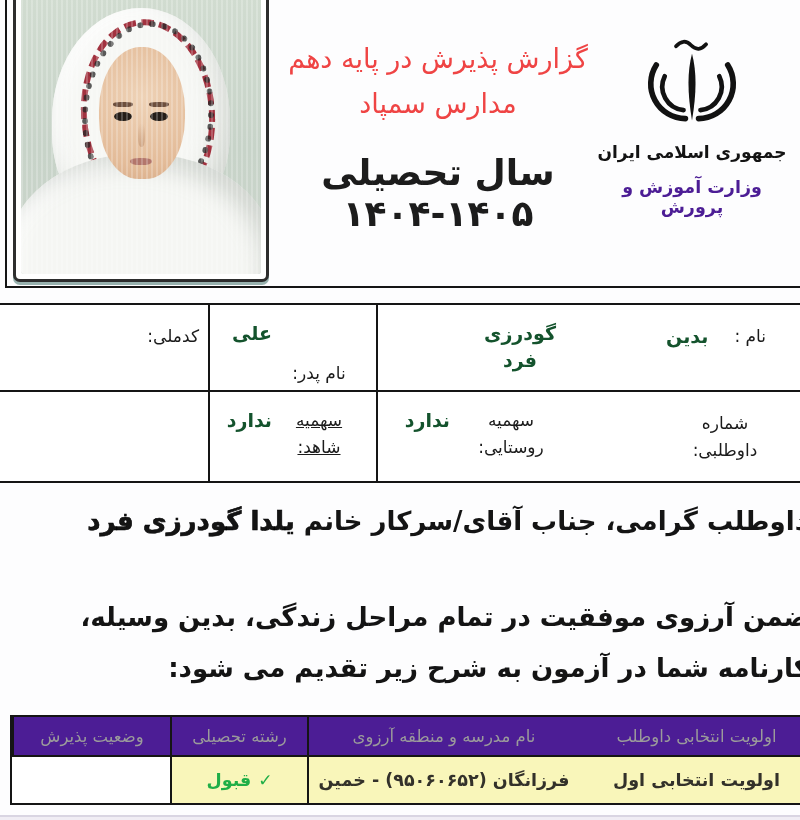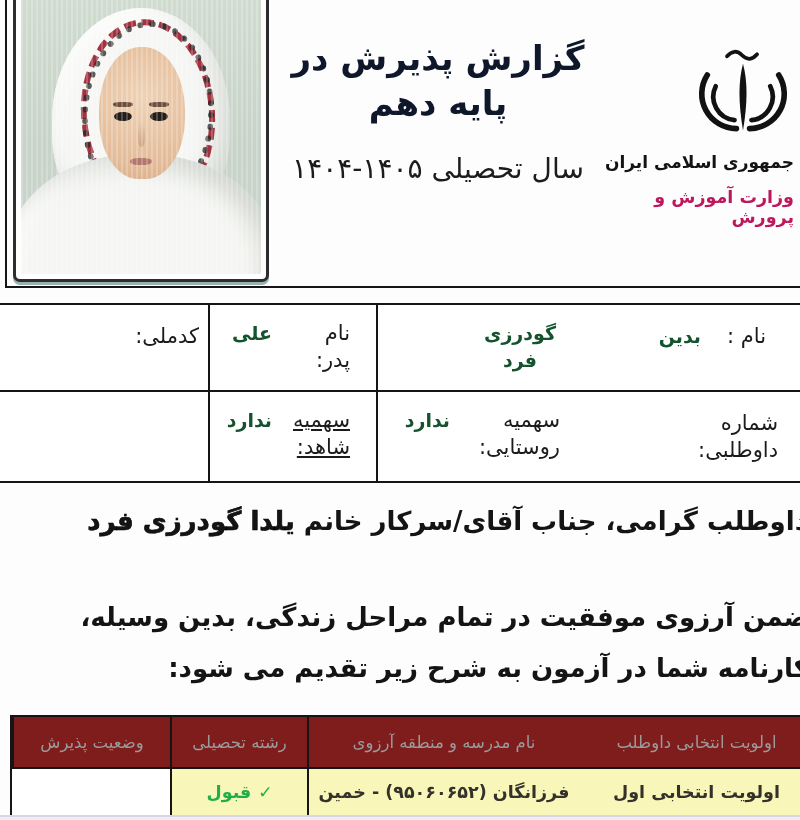--- a/index.html
+++ b/index.html
@@ -44,44 +44,44 @@
   }
   .brow{position:absolute;width:8%;height:1.7%;background:#6d4f3d;border-radius:40%;top:38.5%;}
   .brow.l{left:38.5%;} .brow.r{left:53.5%;}
   .eye{position:absolute;width:7.6%;height:3.4%;background:#241d18;border-radius:50%;top:42%;}
   .eye.l{left:38.6%;} .eye.r{left:53.6%;}
   .nose{position:absolute;left:48.6%;top:46%;width:3%;height:8.5%;border-radius:40%;
     background:linear-gradient(180deg,rgba(0,0,0,0),rgba(170,120,85,.4));}
   .mouth{position:absolute;left:45.6%;top:58.6%;width:9%;height:2.3%;background:#b3766b;border-radius:45%;}
   
   .title-block{position:absolute;left:258px;top:36px;width:360px;text-align:center;}
-  .title-line{font-size:34px;font-weight:bold;line-height:45px;color:#0f172a;}
-  .year-line{margin-top:26px;font-size:28px;font-weight:normal;color:#1c1c1c;}
-  
-  .gov-block{position:absolute;left:590px;top:44px;width:204px;}
+  .title-line{font-size:27px;font-weight:normal;line-height:45px;color:#ef4444;}
+  .year-line{margin-top:26px;font-size:36px;font-weight:bold;color:#1c1c1c;}
+  
+  .gov-block{position:absolute;left:590px;top:34px;width:204px;text-align:center;}
   .gov-line1{margin-top:10px;font-size:17px;font-weight:bold;color:#131313;}
-  .gov-line2{margin-top:15px;font-size:17.5px;font-weight:bold;color:#be185d;}
+  .gov-line2{margin-top:15px;font-size:17.5px;font-weight:bold;color:#4c1d95;}
   
   .info-table{
     position:absolute;left:-12px;top:303px;width:824px;height:176px;
     display:grid;grid-template-columns:228px 208px 168px 220px;grid-template-rows:87px 89px;
     direction:rtl;background:#fff;
     border-top:2px solid #151515;border-bottom:2px solid #151515;
   }
   .icell{display:flex;align-items:flex-start;box-sizing:border-box;}
   .icell.vline{border-left:2px solid #151515;}
   .icell.hline{border-bottom:2px solid #151515;}
-  .flabel{font-size:21px;line-height:27px;color:#1b1b1b;}
+  .flabel{font-size:17px;line-height:27px;color:#1b1b1b;text-align:center;}
   .fvalue{font-size:19px;line-height:27px;font-weight:bold;color:#14532d;}
   .c-name{padding:18px 46px 0 0;gap:26px;}
   .c-surname{padding:15px 24px 0 0;gap:12px;}
   .c-surname .flabel{width:98px;}
   .c-surname .fvalue{width:80px;text-align:center;}
   .c-father{padding:15px 26px 0 0;gap:16px;}
-  .c-father .flabel{width:62px;}
+  .c-father .flabel{width:62px;margin-top:40px;}
   .c-codmeli{padding:18px 9px 0 0;}
   .c-candidate{padding:18px 34px 0 0;}
   .c-candidate .flabel{width:106px;}
   .c-rural{padding:15px 24px 0 0;gap:12px;}
   .c-rural .flabel{width:98px;}
   .c-shahed{padding:15px 26px 0 0;gap:16px;}
   .c-shahed .flabel{width:62px;text-decoration:underline;}
   
   .greeting{position:absolute;right:-8px;top:506px;white-space:nowrap;text-align:right;
     font-size:26px;font-weight:bold;color:#141414;}
@@ -89,21 +89,21 @@
   .body-par{position:absolute;right:-9px;top:592px;text-align:right;font-size:26px;
     font-weight:bold;line-height:51px;color:#141414;white-space:nowrap;}
   
   .result-table{
     position:absolute;left:10px;top:715px;width:802px;
     display:grid;grid-template-columns:235px 272px 137px 158px;
     direction:rtl;border:2px solid #151515;background:#fff;
   }
   .rcell{box-sizing:border-box;display:flex;align-items:center;justify-content:center;text-align:center;}
   .rcell.vline{border-left:2px solid #151515;}
-  .rhead{height:52px;background:#7f1d1d;color:#9b9b9b;font-size:16.5px;border-bottom:2px solid #151515;}
+  .rhead{height:40px;background:#4c1d95;color:#9b9b9b;font-size:16.5px;border-bottom:2px solid #151515;}
   .rdata{height:46px;background:#f9f6ba;color:#33312a;font-weight:bold;font-size:17.5px;}
   .rdata.status{color:#1fae47;gap:7px;}
   .check-icon{font-size:17px;color:#1fae47;}
   
   .bottom-strip{position:absolute;left:0;right:0;top:815px;height:5px;background:#f0edf4;border-top:2px solid #d9d5e2;}
 </style>
 </head>
 <body>
 
 <div class="top-frame"></div>
@@ -120,20 +120,21 @@
     <div class="eye l"></div>
     <div class="eye r"></div>
     <div class="nose"></div>
     <div class="mouth"></div>
     <div class="scan"></div>
   </div>
 </div>
 
 <div class="title-block">
   <div class="title-line">گزارش پذیرش در پایه دهم</div>
+  <div class="title-line">مدارس سمپاد</div>
   <div class="year-line">
     <span>سال تحصیلی</span>
     <span dir="ltr">۱۴۰۴-۱۴۰۵</span>
   </div>
 </div>
 
 <div class="gov-block">
   <svg viewBox="0 0 100 100" width="102" height="94" aria-hidden="true">
     <g stroke="#121212" fill="none" stroke-linecap="round">
       <path d="M33,13 q8,-9 16,-1 q8,8 16,-1" stroke-width="4"></path>

